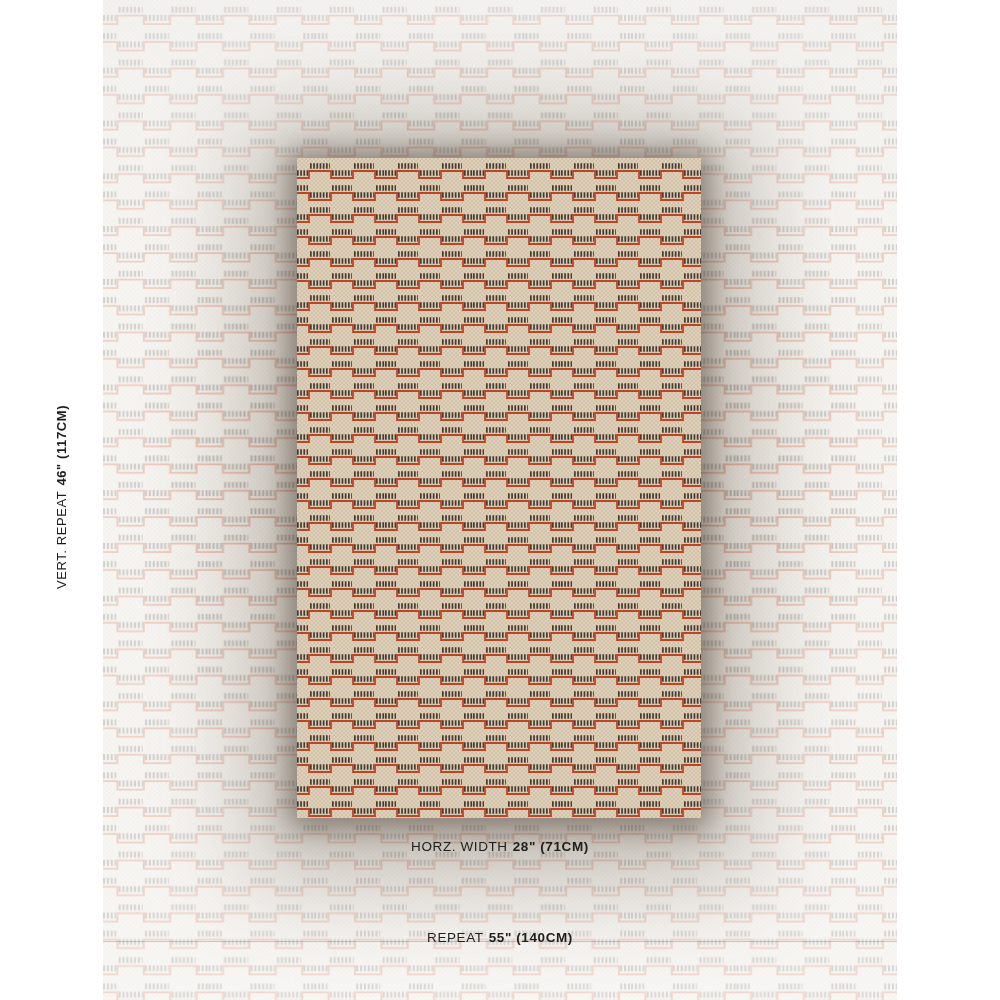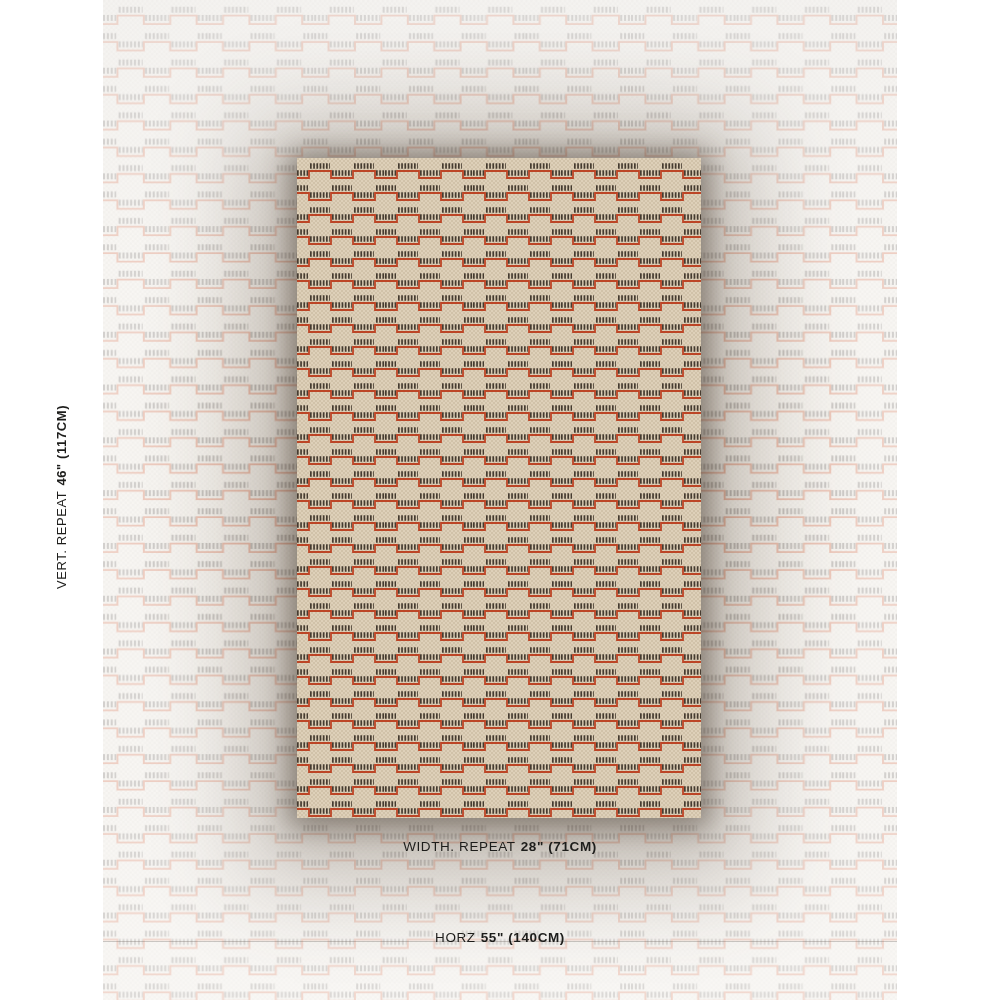--- a/index.html
+++ b/index.html
@@ -104,20 +104,20 @@
       </defs>
       <rect width="404" height="660" fill="url(#fabD)"></rect>
     </svg>
   </div>
 
   <div class="label label-vert">
     <span class="prefix">VERT. REPEAT</span><span class="value">46" (117CM)</span>
   </div>
 
   <div class="label label-horz">
-    <span class="prefix">WIDTH. REPEAT</span><span class="value">28" (71CM)</span>
+    <span class="prefix">HORZ. WIDTH</span><span class="value">28" (71CM)</span>
   </div>
 
   <div class="label label-width">
-    <span class="prefix">HORZ</span><span class="value">55" (140CM)</span>
+    <span class="prefix">REPEAT</span><span class="value">55" (140CM)</span>
   </div>
 
 </div>
 
 </body></html>

